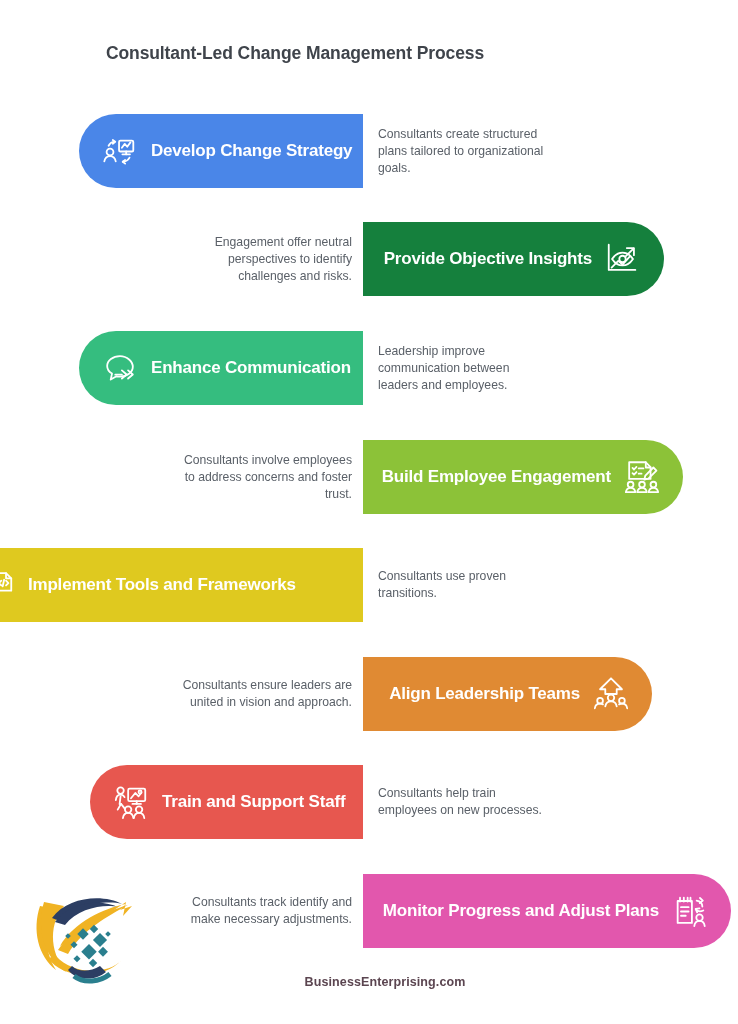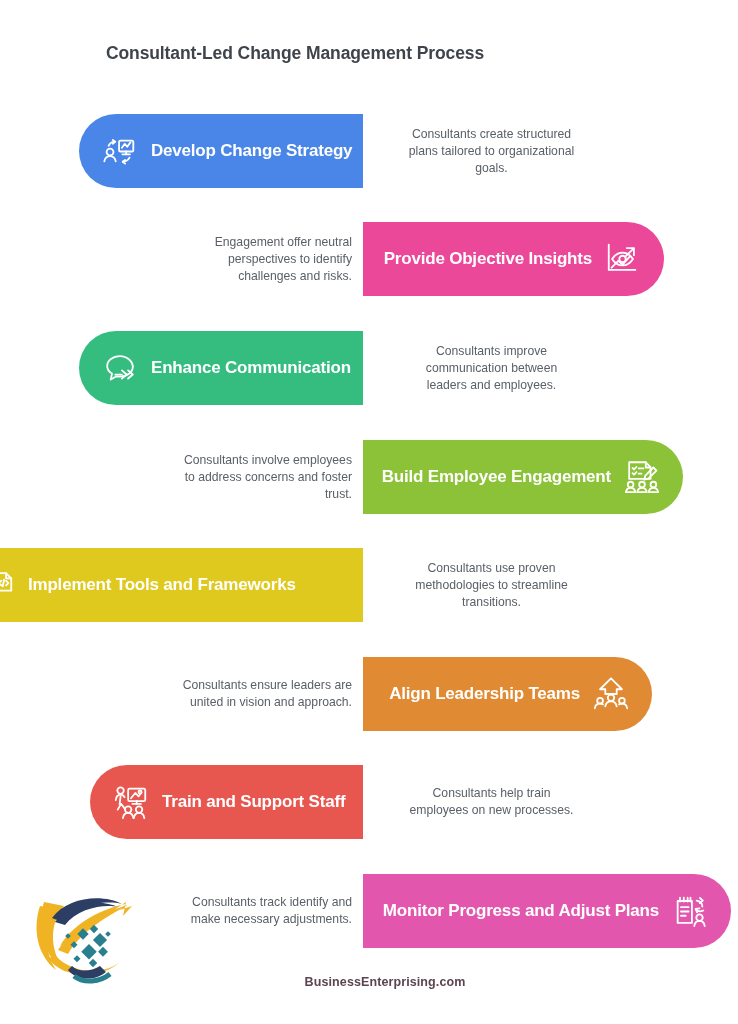--- a/index.html
+++ b/index.html
@@ -81,23 +81,22 @@
     display: flex;
     flex-direction: column;
     justify-content: center;
     font-size: 12.2px;
     line-height: 17px;
     color: #5a6068;
   }
   .desc.at-right {
     left: 378px;
     width: 215px;
-    text-align: center;
+    text-align: left;
     align-items: flex-start;
-    margin-left: 6px;
   }
   .desc.at-left {
     left: 140px;
     width: 212px;
     text-align: right;
     align-items: flex-end;
   }
   .desc span { display: block; width: 100%; }
 
   #logo {
@@ -145,21 +144,21 @@
         </span>
         <span class="bar-label">Develop Change Strategy</span>
       </div>
       <div class="desc at-right">
         <span>Consultants create structured</span>
         <span>plans tailored to organizational</span>
         <span>goals.</span>
       </div>
     </div>
     <div class="row" style="top: 222px;">
-      <div class="bar right" style="background: #ec4899; left: 363px; width: 301px;">
+      <div class="bar right" style="background: #15803d; left: 363px; width: 301px;">
         <span class="bar-label">Provide Objective Insights</span>
         <span class="icon">
     <svg viewBox="0 0 40 40" fill="none" stroke="#fff" stroke-width="1.9" stroke-linecap="round" stroke-linejoin="round">
       <path d="M5 5v26.5h28"></path>
       <path d="M8 29l7-7 4.5 4 8-9"></path>
       <path d="M24 8.5h7.5V16"></path>
       <path d="M31 9l-8.5 8.5"></path>
       <path d="M8.5 20c3-4.6 7-6.8 11-6.8s8 2.2 11 6.8c-3 4.6-7 6.8-11 6.8s-8-2.2-11-6.8z"></path>
       <circle cx="19.5" cy="20" r="3.4"></circle>
     </svg>
@@ -177,21 +176,21 @@
     <svg viewBox="0 0 40 40" fill="none" stroke="#fff" stroke-width="1.9" stroke-linecap="round" stroke-linejoin="round">
       <path d="M20 7.5c-7.5 0-13.5 4.6-13.5 10.3 0 3.3 2 6.2 5.1 8.1l-1.4 6.3 6.1-3.5c1.2 0.3 2.4 0.4 3.7 0.4 7.5 0 13.5-4.6 13.5-10.3S27.5 7.5 20 7.5z"></path>
       <path d="M22 22.5l5 4.3-5 4.3"></path>
       <path d="M28.5 22.5l5 4.3-5 4.3"></path>
       <path d="M15 27h7"></path>
     </svg>
         </span>
         <span class="bar-label">Enhance Communication</span>
       </div>
       <div class="desc at-right">
-        <span>Consultants improve</span>
+        <span>Leadership improve</span>
         <span>communication between</span>
         <span>leaders and employees.</span>
       </div>
     </div>
     <div class="row" style="top: 440px;">
       <div class="bar right" style="background: rgb(140, 194, 56); left: 363px; width: 320px;">
         <span class="bar-label">Build Employee Engagement</span>
         <span class="icon">
     <svg viewBox="0 0 40 40" fill="none" stroke="#fff" stroke-width="1.9" stroke-linecap="round" stroke-linejoin="round">
       <path d="M6.5 4.5h17.5l5 5V22H6.5z"></path>
@@ -228,21 +227,20 @@
       <path d="M29.5 7.5V13h5.5"></path>
       <path d="M24.5 15.5l-2.5 2.5 2.5 2.5"></path>
       <path d="M29.5 15.5l2.5 2.5-2.5 2.5"></path>
       <path d="M27.5 14.5l-1.5 7"></path>
     </svg>
         </span>
         <span class="bar-label">Implement Tools and Frameworks</span>
       </div>
       <div class="desc at-right">
         <span>Consultants use proven</span>
-        <span>methodologies to streamline</span>
         <span>transitions.</span>
       </div>
     </div>
     <div class="row" style="top: 657px;">
       <div class="bar right" style="background: rgb(224, 138, 51); left: 363px; width: 289px;">
         <span class="bar-label">Align Leadership Teams</span>
         <span class="icon">
     <svg viewBox="0 0 40 40" fill="none" stroke="#fff" stroke-width="1.9" stroke-linecap="round" stroke-linejoin="round">
       <path d="M20 3.5L31.5 15h-5.5v5h-12v-5H8.5z"></path>
       <circle cx="20" cy="24" r="3.4"></circle>

